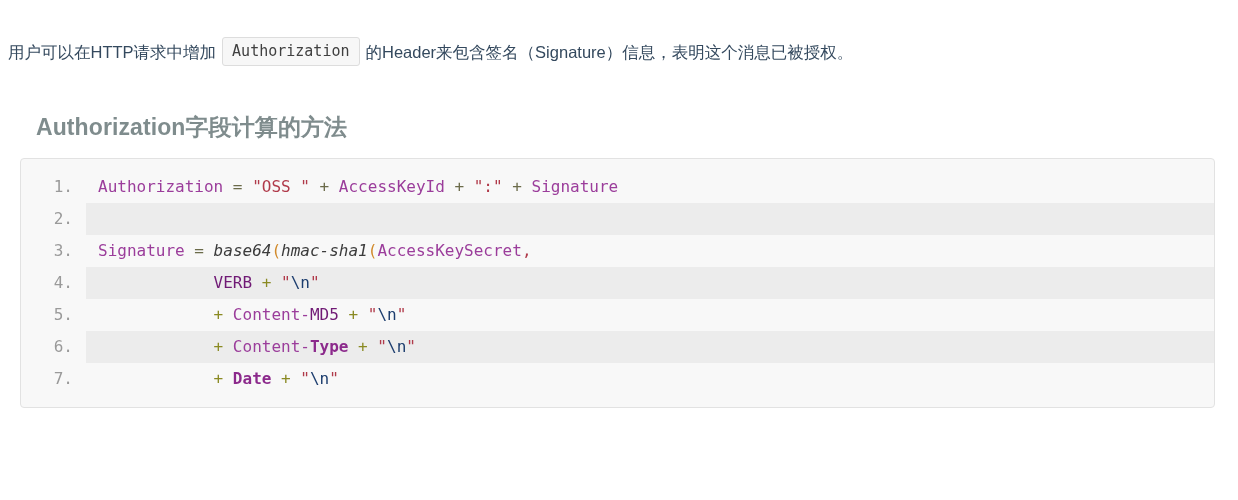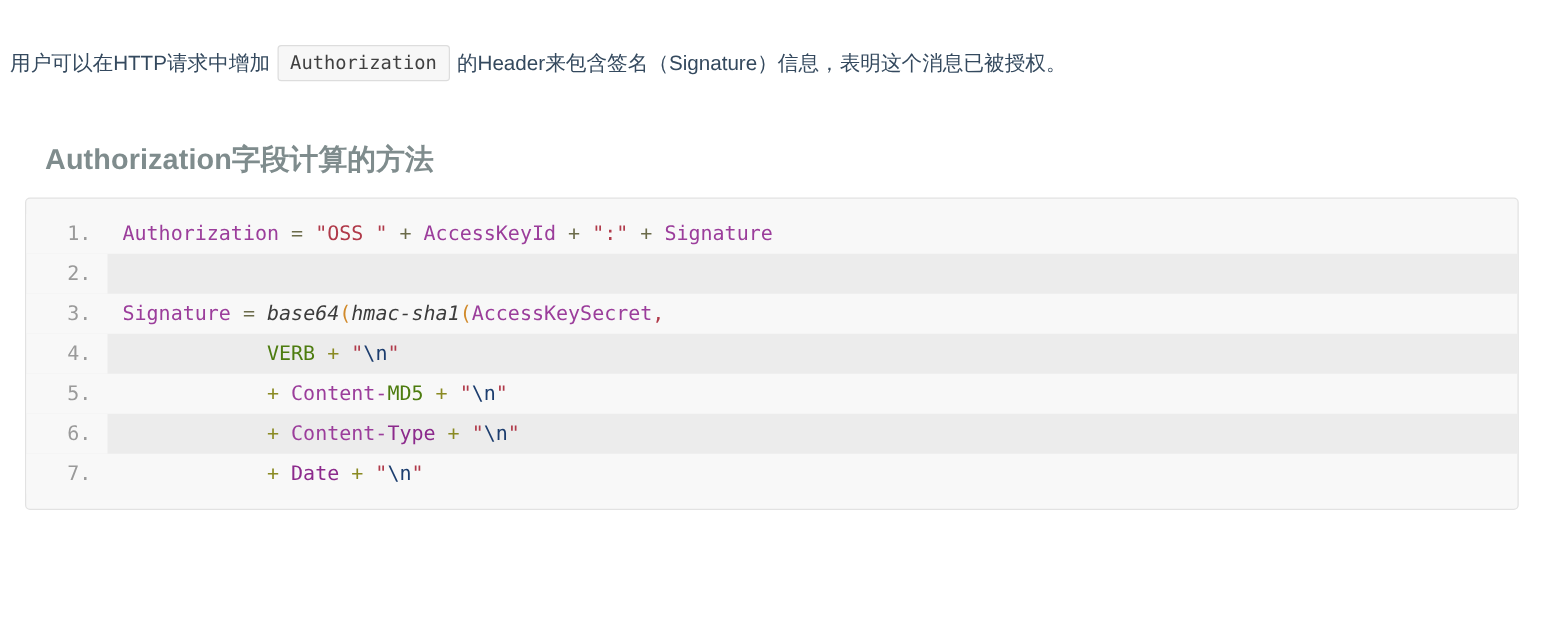--- a/index.html
+++ b/index.html
@@ -93,28 +93,28 @@
     background: #f8f8f8;
     -webkit-user-select: none;
     user-select: none;
   }
   .code-line .code-text {
     display: inline-block;
     padding-left: 12px;
   }
   
   .t-name   { color: #9b3d9b; }           
-  .t-name-b { color: #8c2a8c; font-weight: normal; }  
+  .t-name-b { color: #8c2a8c; font-weight: bold; }  
   .t-op     { color: #6b6b4a; }           
   .t-plus   { color: #8a8a22; }           
   .t-str    { color: #b03a4a; }           
   .t-esc    { color: #1c3d6e; }           
   .t-punc   { color: #d18a2b; }           
   .t-fn     { color: #3c3c3c; font-style: italic; }           
-  .t-plain  { color: #4d7c0f; }
+  .t-plain  { color: #701a75; }
 </style>
 </head>
 <body>
 
 <div class="page">
 
   <p class="intro">
     <span class="txt">用户可以在HTTP请求中增加</span><code class="inline-code">Authorization</code><span class="txt">的Header来包含签名（Signature）信息，表明这个消息已被授权。</span>
   </p>
 

